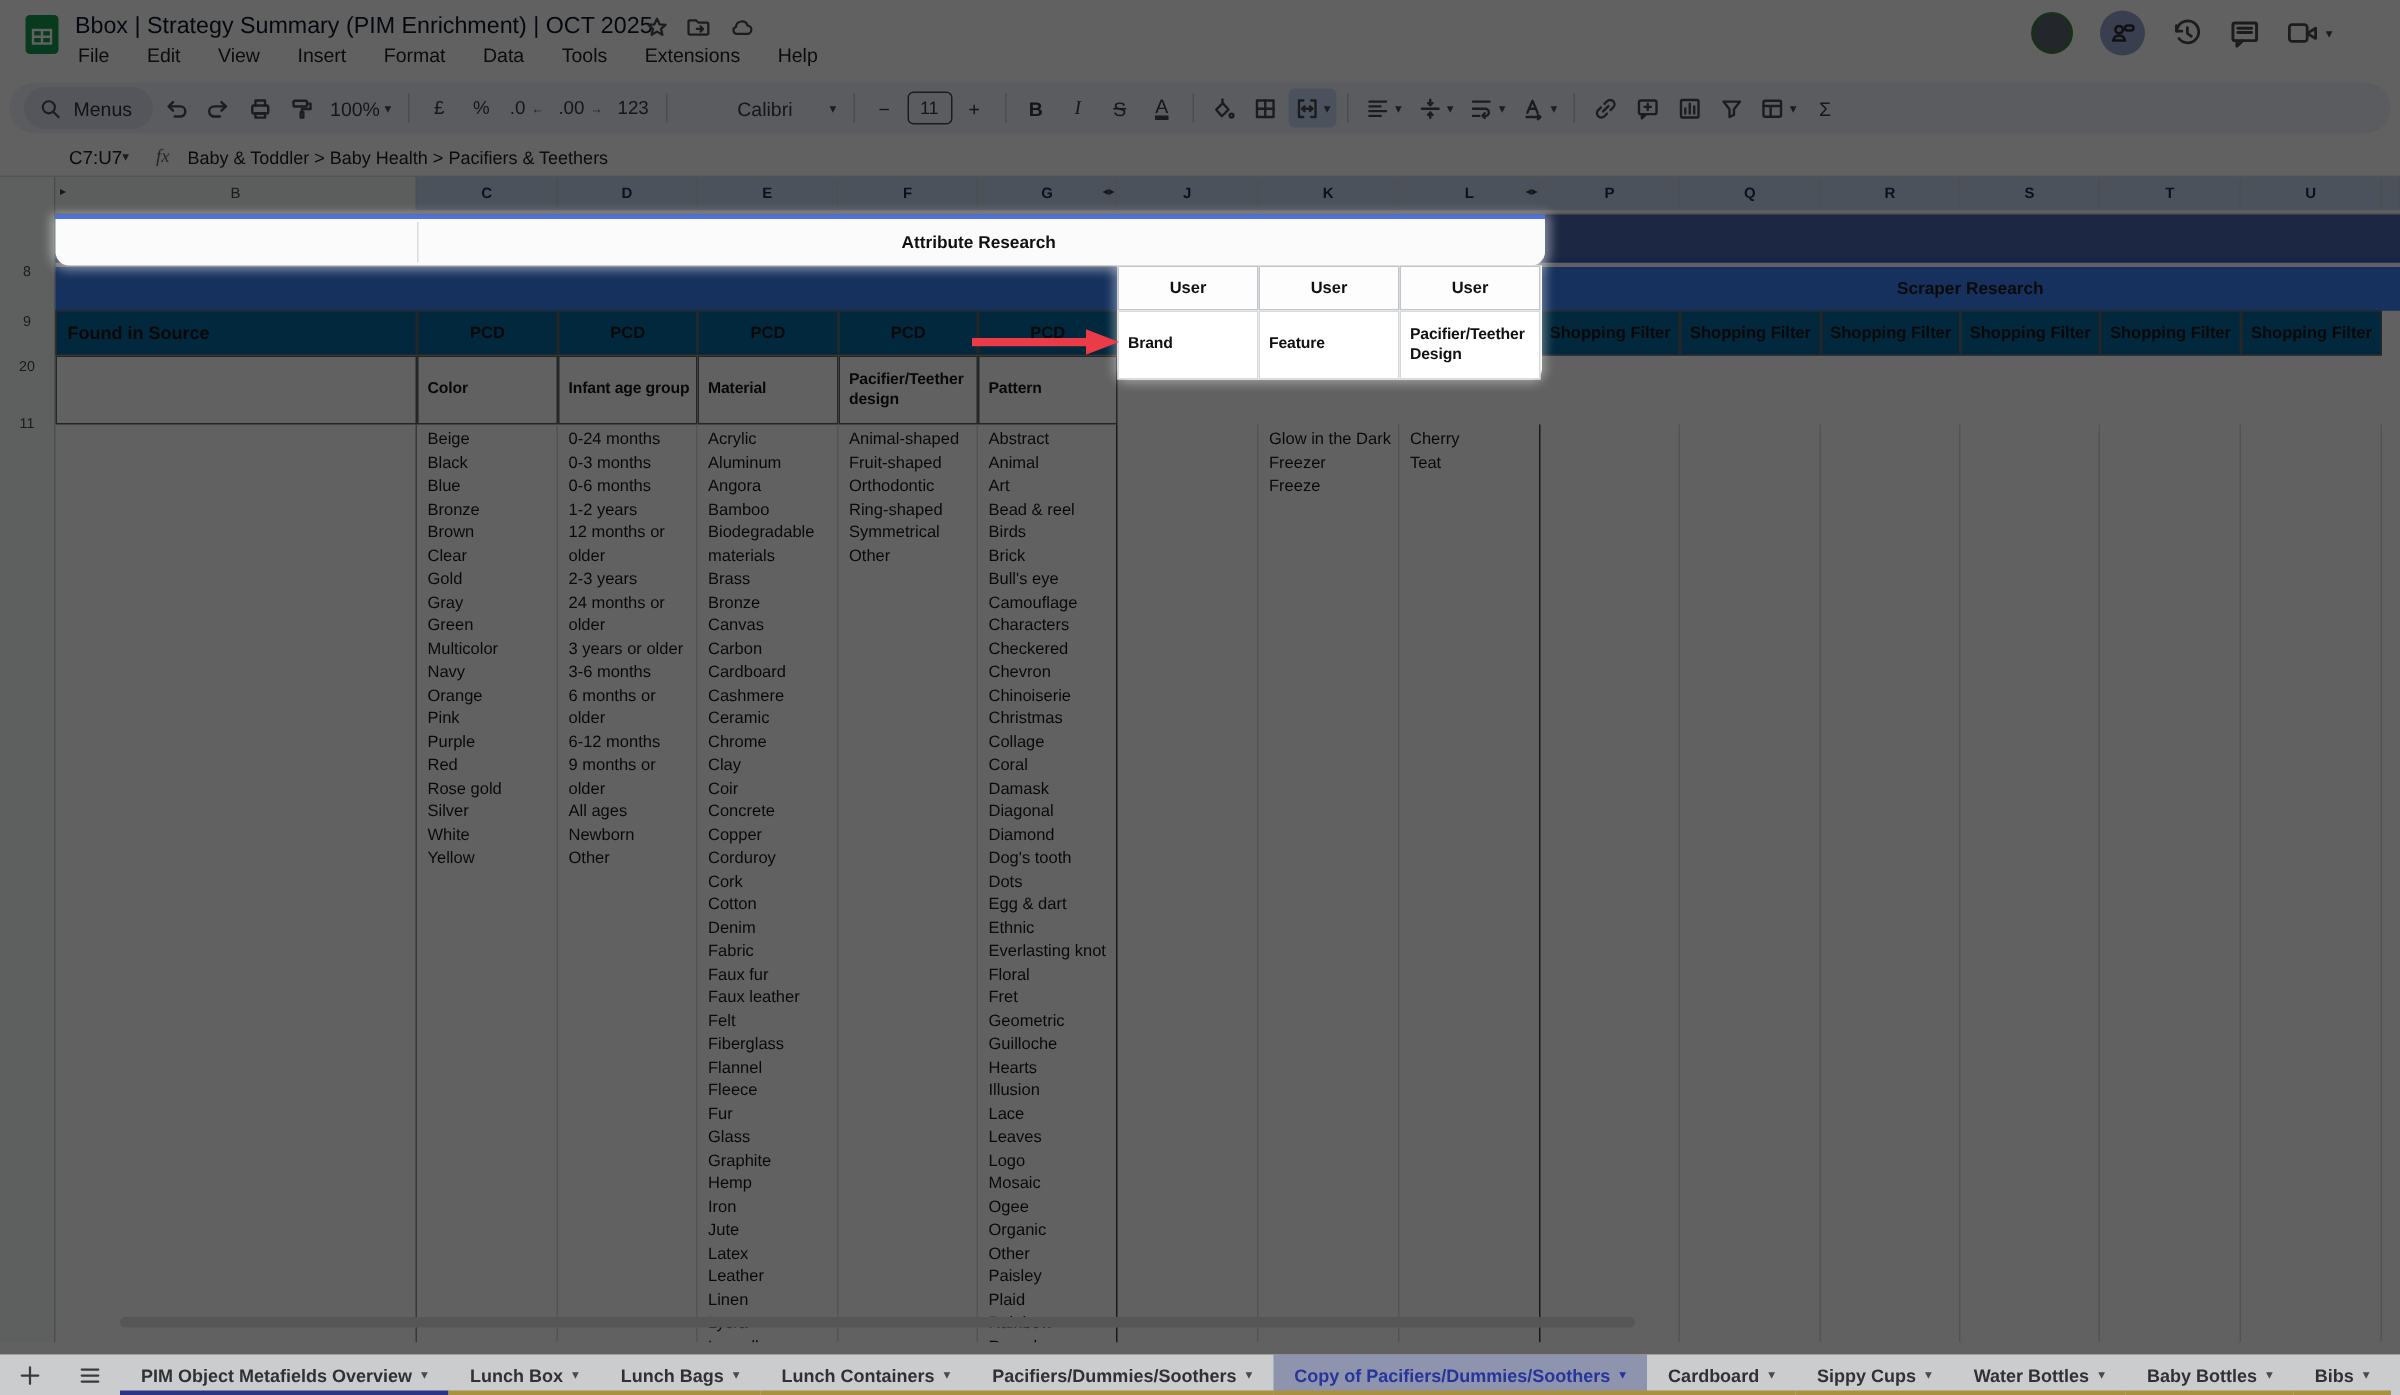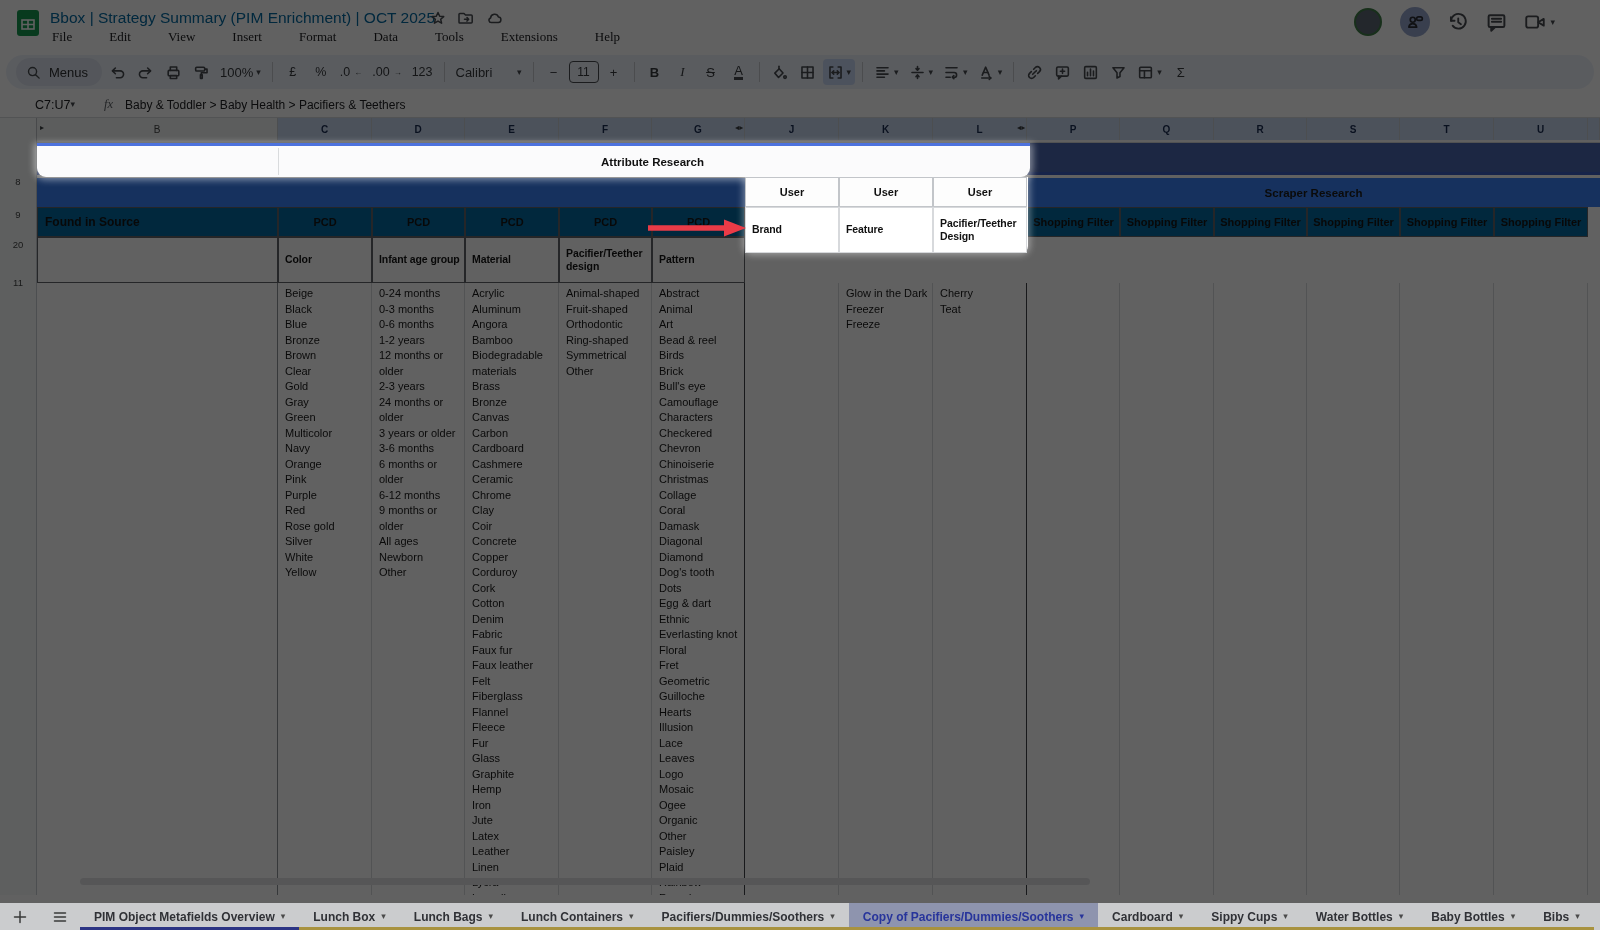--- a/index.html
+++ b/index.html
@@ -6,23 +6,23 @@
   *{box-sizing:border-box;}
   .screen{position:relative;width:1600px;height:930px;overflow:hidden;background:#fff;
     font-family:"Liberation Sans","DejaVu Sans",sans-serif;color:#202124;}
   svg{display:block;}
   .ic{stroke:#474b50;fill:none;stroke-width:1.5;stroke-linecap:round;stroke-linejoin:round;}
   button{background:none;border:none;padding:0;font:inherit;color:inherit;cursor:pointer;}
 
   
   .topbar{position:absolute;left:0;top:0;width:1600px;height:50px;background:#ffffff;}
   .logo{position:absolute;left:14px;top:9px;}
-  .title{position:absolute;left:50px;top:9px;font-size:15.5px;color:#0369a1;white-space:nowrap;}
+  .title{position:absolute;left:50px;top:9px;font-size:15.5px;color:#0f172a;white-space:nowrap;}
   .title-icons{position:absolute;left:430px;top:10px;display:flex;gap:12px;align-items:center;}
-  .menubar{position:absolute;left:50px;top:29px;display:flex;gap:33px;font-size:13px;color:#202124;font-family:Liberation Serif, serif;}
+  .menubar{position:absolute;left:50px;top:29px;display:flex;gap:21px;font-size:13px;color:#202124;}
   .menubar button{padding:0 2px;}
   .account{position:absolute;right:45px;top:7px;display:flex;gap:17px;align-items:center;}
   .circle-btn{width:30px;height:30px;border-radius:50%;display:flex;align-items:center;justify-content:center;}
   .avatar{width:28px;height:28px;border-radius:50%;background:#5d6674;border:2px solid #3f7d47;}
   .people{background:#97a6cc;}
 
   
   .toolbar{position:absolute;left:6px;top:55px;width:1588px;height:34px;background:#edf2fa;border-radius:17px;
     display:flex;align-items:center;padding:0 10px;gap:2px;font-size:13px;color:#373a3e;}
   .tb{height:26px;min-width:26px;border-radius:4px;display:flex;align-items:center;justify-content:center;gap:3px;padding:0 4px;}
@@ -33,21 +33,21 @@
   .fmt{font-size:12.5px;}
   .mini{font-size:8px;margin-left:1px;}
   .sizebox{width:30px;height:22px;border:1px solid #474b50;border-radius:4px;display:flex;align-items:center;justify-content:center;font-size:12px;}
   .bold-g{font-weight:bold;}.ital-g{font-style:italic;font-family:"Liberation Serif",serif;}
   .strike-g{text-decoration:line-through;}
   .ucolor{border-bottom:3px solid #474b50;line-height:1.05;}
 
   
   .fbar{position:absolute;left:0;top:92px;width:1600px;height:26px;background:#fff;border-bottom:1px solid #d8dadd;
     display:flex;align-items:center;font-size:12.5px;}
-  .namebox{width:86px;padding-left:24px;display:flex;align-items:center;justify-content:center;}
+  .namebox{width:86px;padding-left:24px;display:flex;align-items:center;justify-content:flex-end;}
   .fx{font-family:"Liberation Serif",serif;font-style:italic;color:#5f6368;margin:0 12px 0 18px;}
 
   
   .grid{position:absolute;left:0;top:118px;width:1600px;height:777px;background:#fff;overflow:hidden;}
   .colhdr-row{position:absolute;left:0;top:0;width:1600px;height:22px;background:#f8f9fa;border-bottom:1px solid #bdc1c6;}
   .colhdr{position:absolute;top:0;height:22px;border-right:1px solid #c9cdd1;display:flex;align-items:center;justify-content:center;
     font-size:10px;color:#444746;background:#f1f3f4;}
   .colhdr.sel{background:#c9d7f0;color:#1a2d52;font-weight:bold;}
   .corner{position:absolute;left:0;top:0;width:37px;height:22px;background:#f8f9fa;border-right:1px solid #bdc1c6;}
   .hidmark{position:absolute;top:5px;font-size:8px;color:#3c4043;letter-spacing:-1px;}
@@ -225,21 +225,21 @@
     <button class="tb fmt">
         <span>.0</span>
         <span class="mini">←</span>
       </button>
     <button class="tb fmt">
         <span>.00</span>
         <span class="mini">→</span>
       </button>
     <button class="tb fmt">123</button>
     <div class="sep"></div>
-    <button class="tb" style="min-width:74px;justify-content:space-between;">
+    <button class="tb" style="min-width:74px;justify-content:space-between;margin-left:36px;">
       <span>Calibri</span>
       <span class="caret">▾</span>
     </button>
     <div class="sep"></div>
     <button class="tb">−</button>
     <span class="sizebox">11</span>
     <button class="tb">+</button>
     <div class="sep"></div>
     <button class="tb bold-g">B</button>
     <button class="tb ital-g">I</button>

